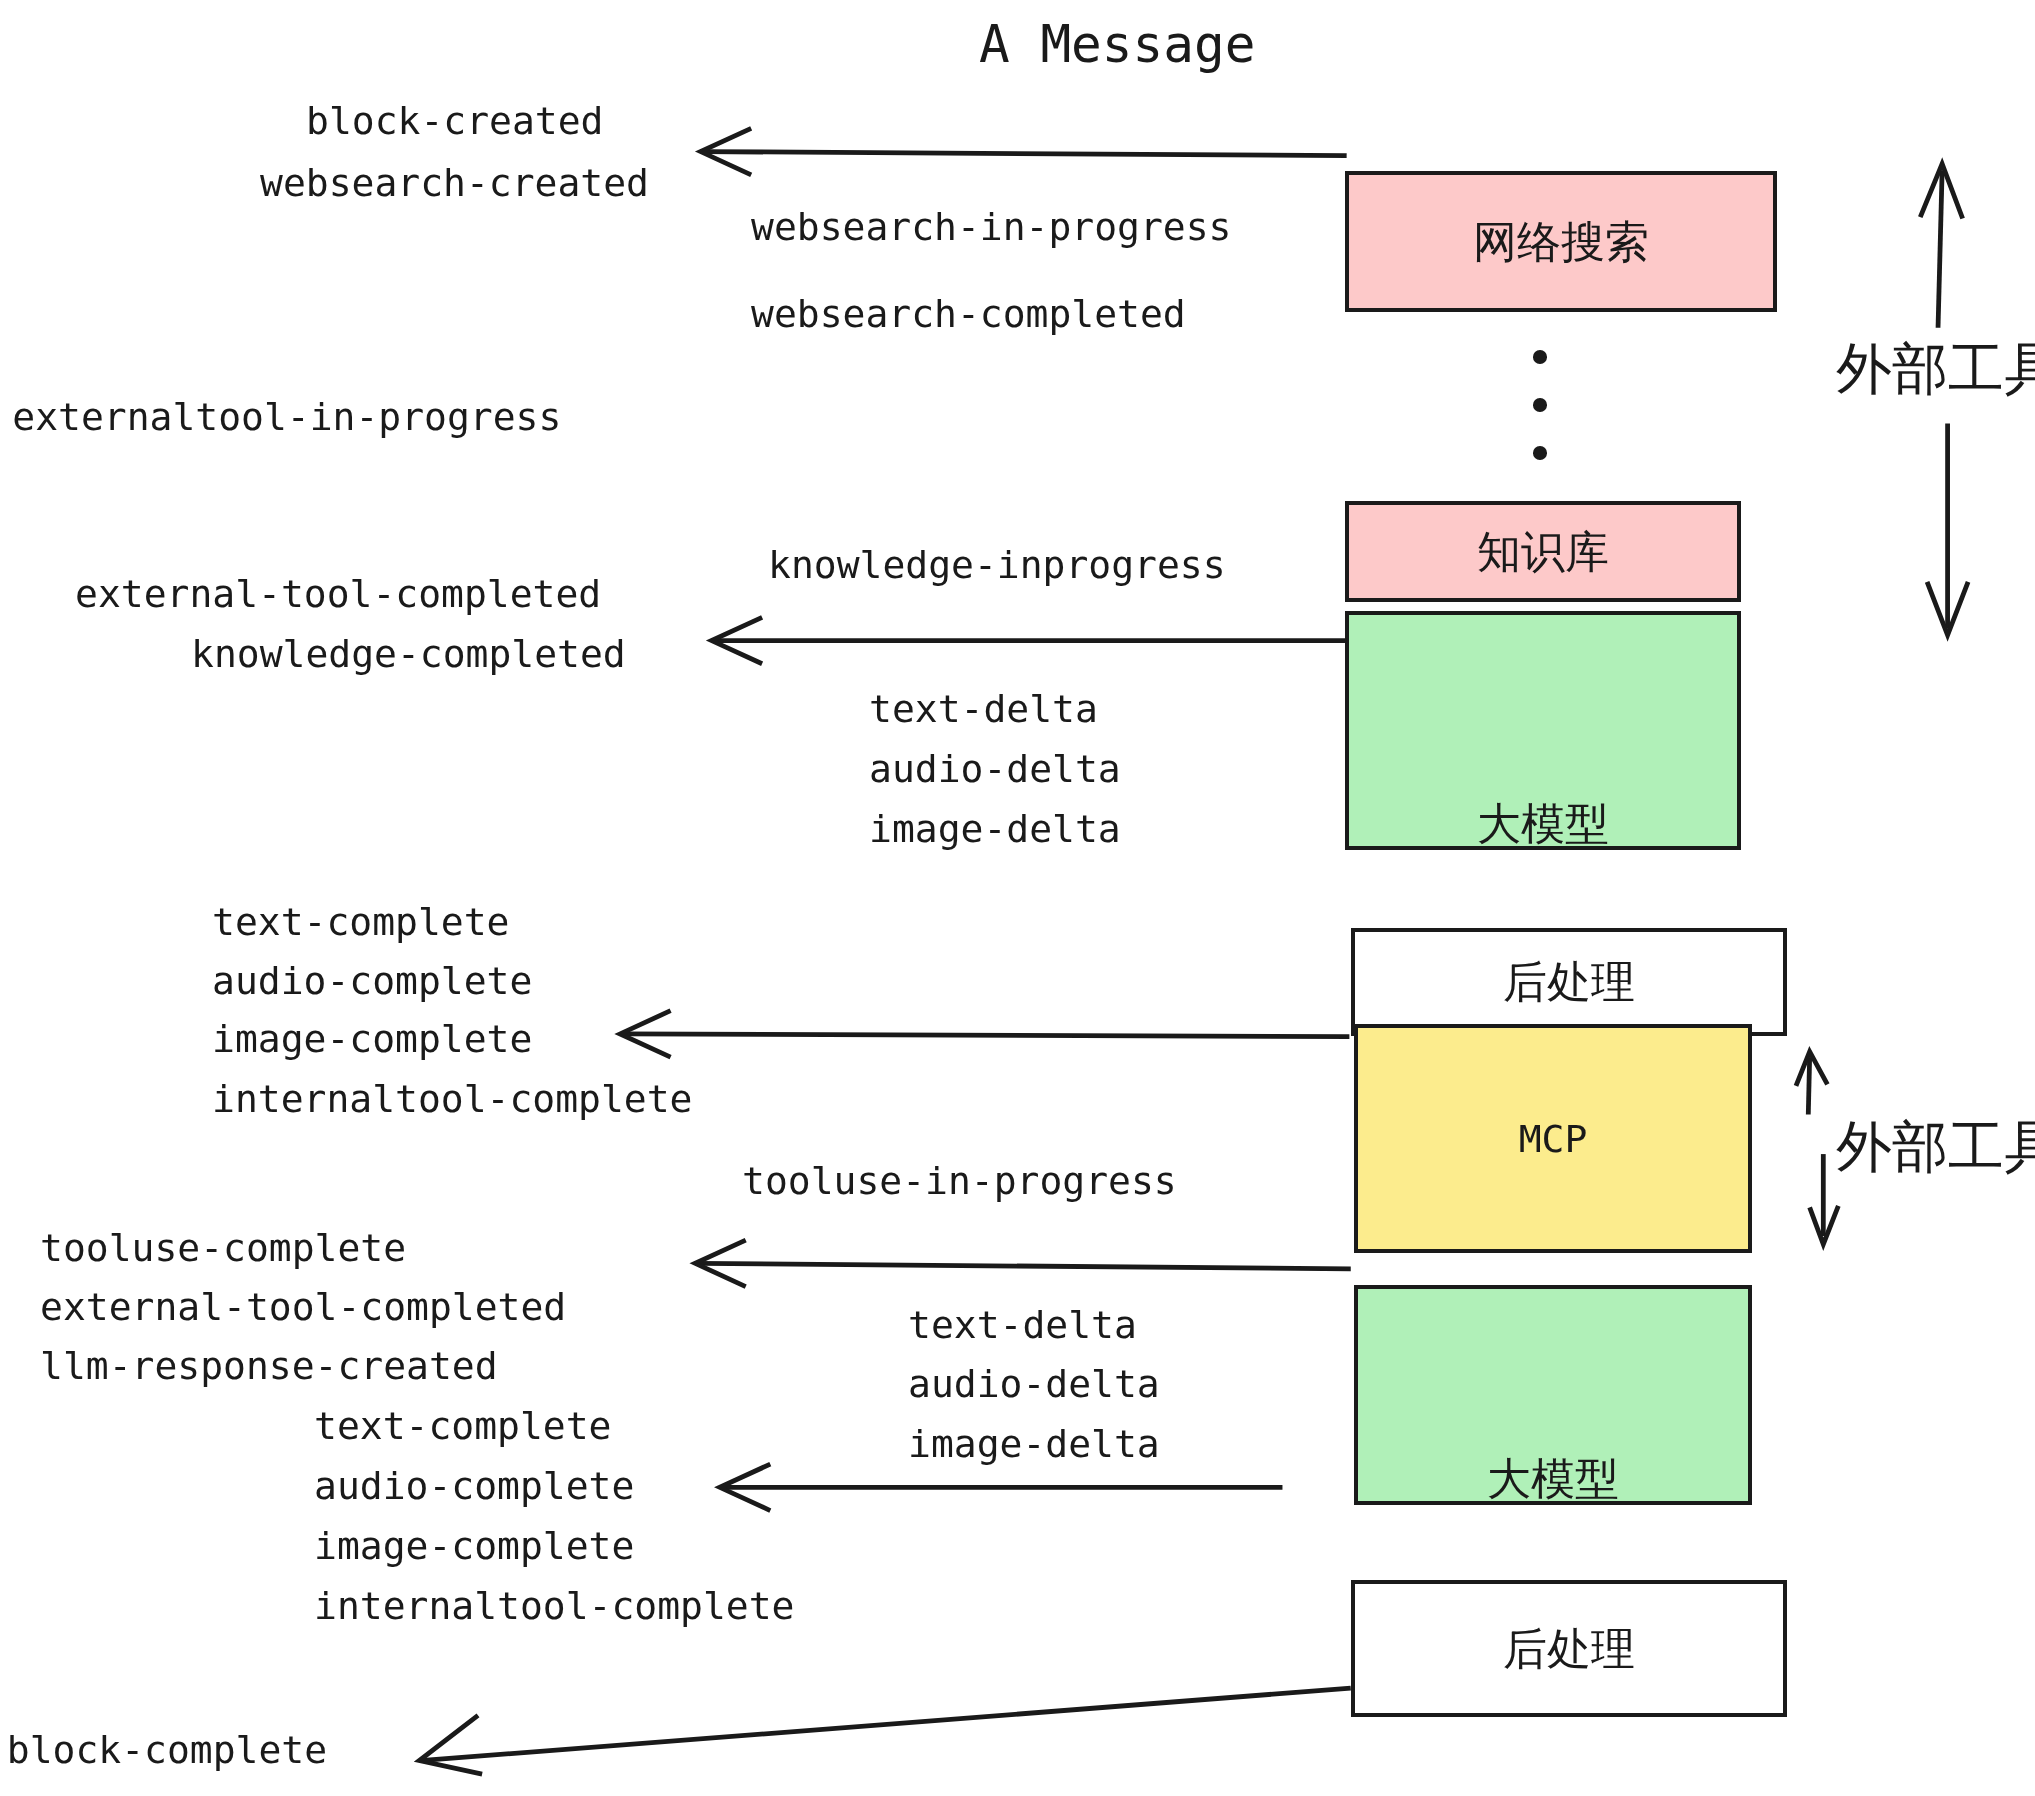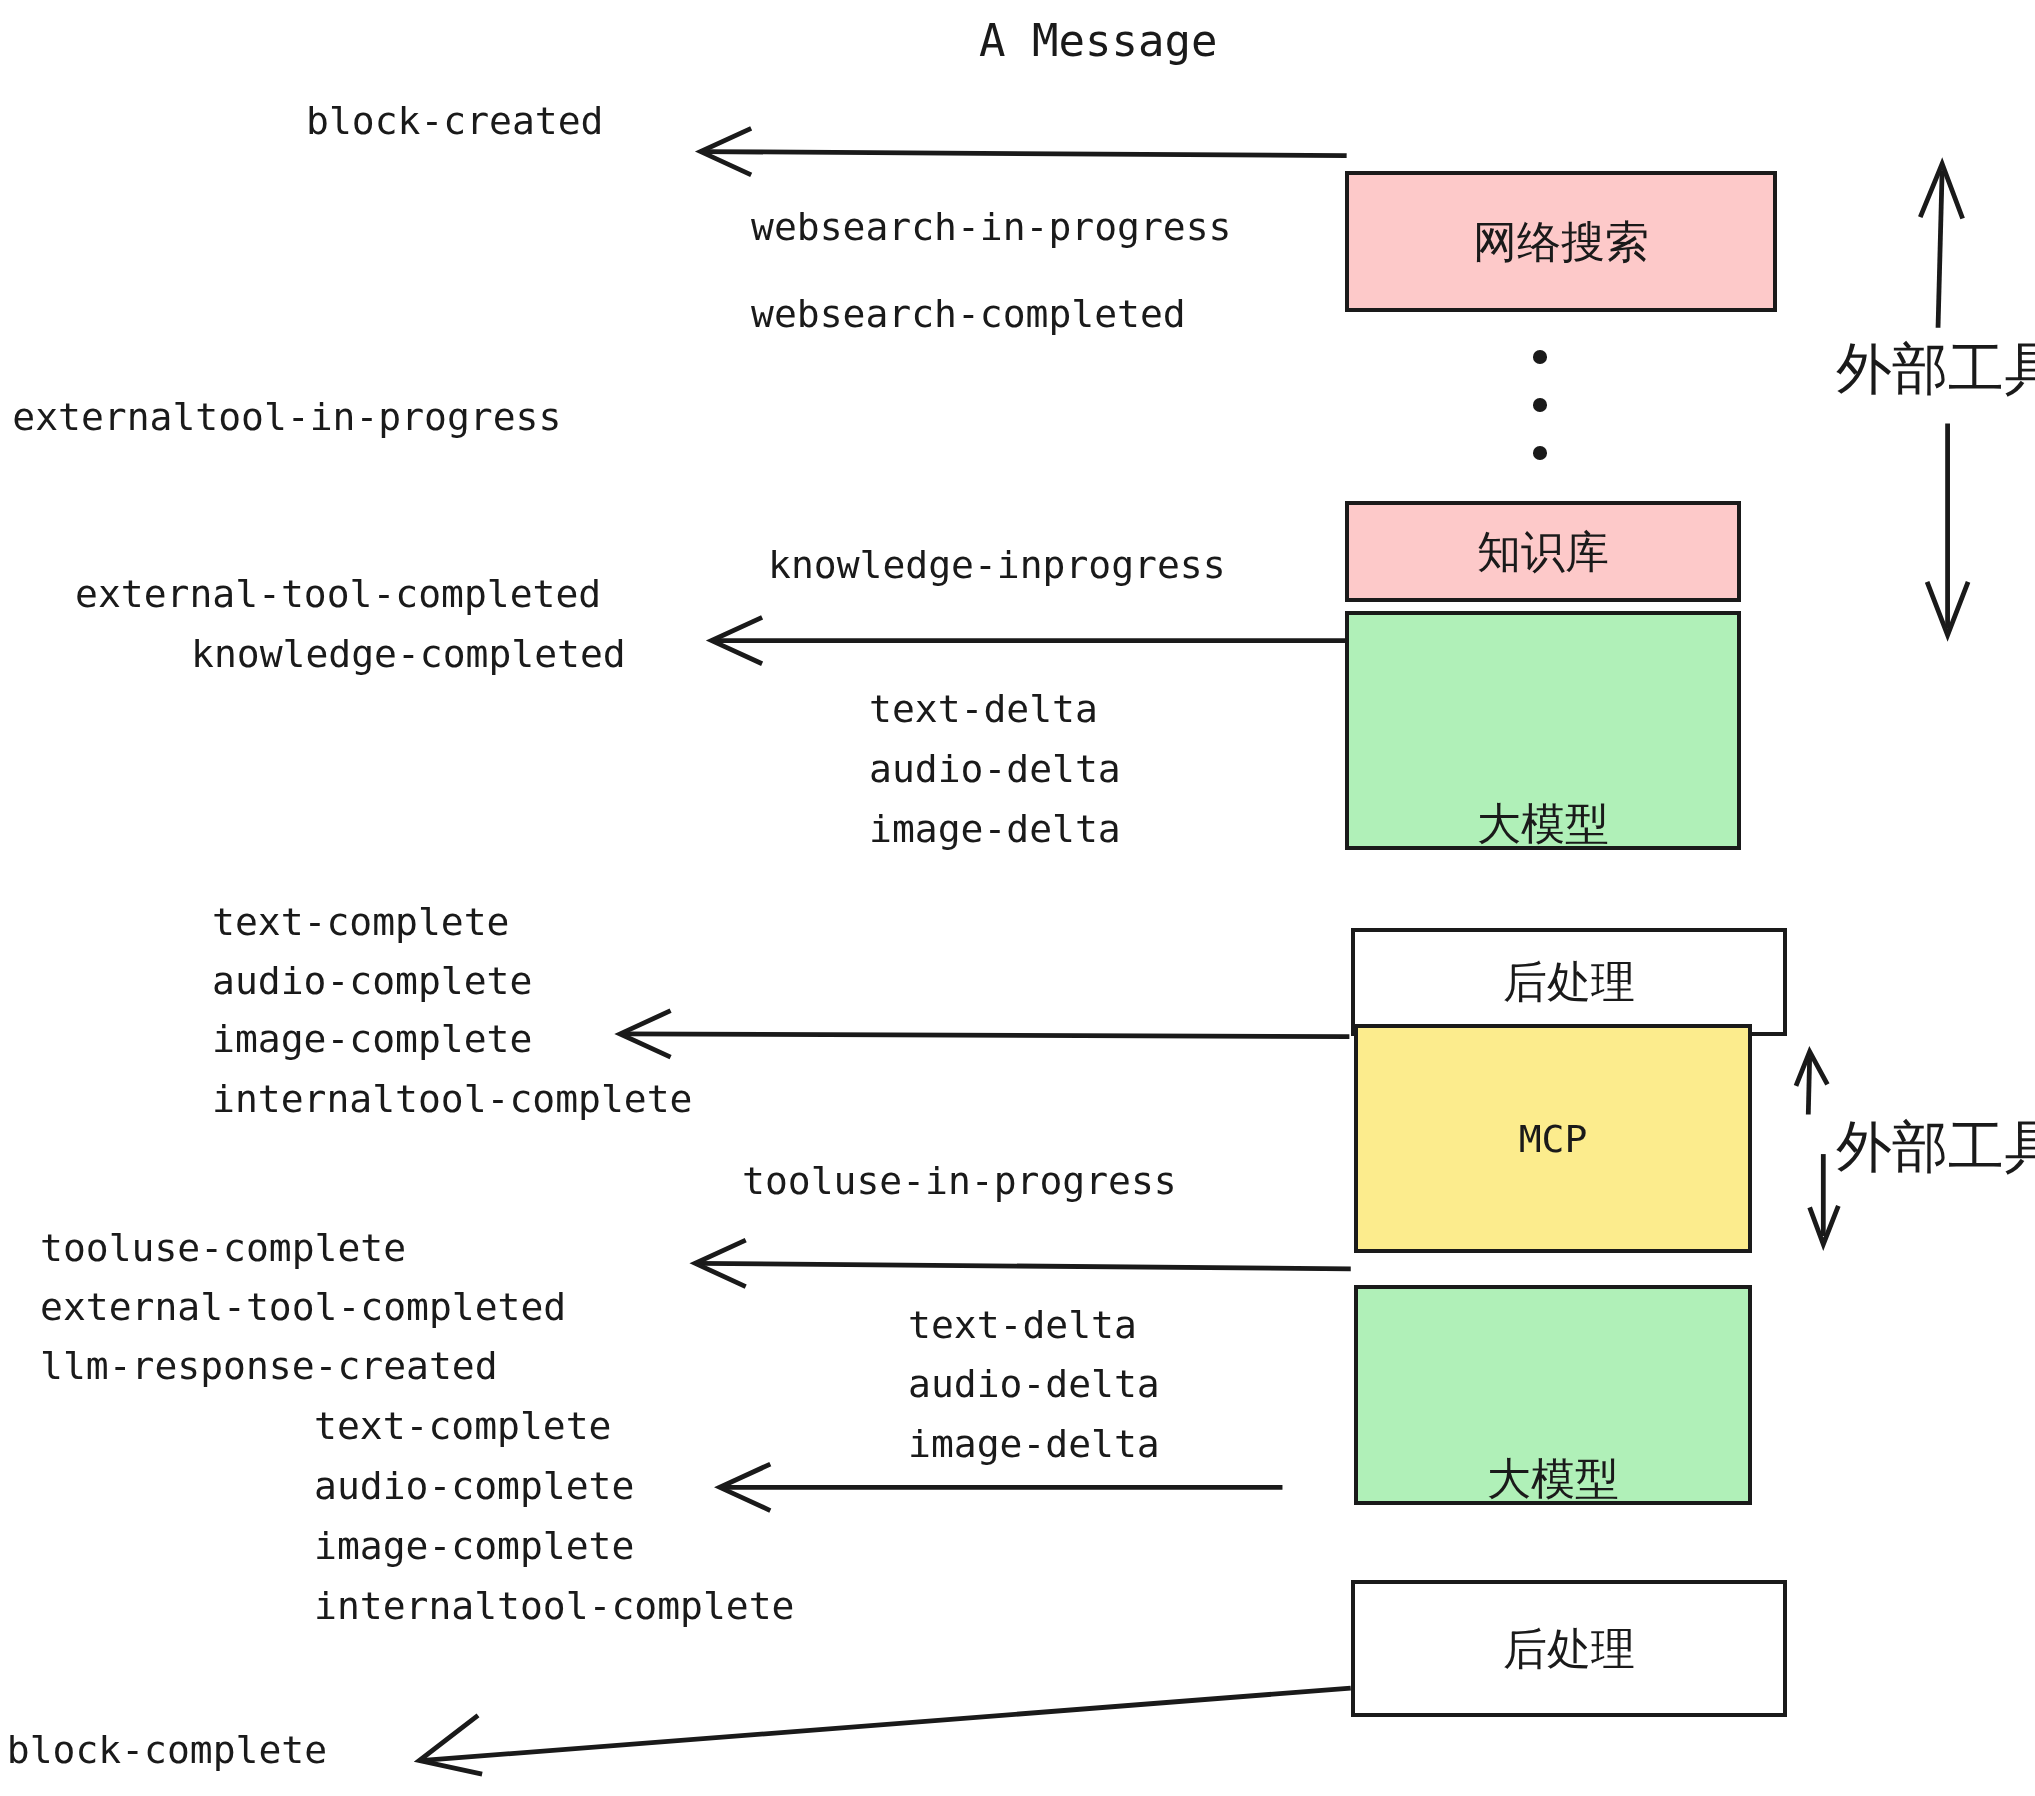--- a/index.html
+++ b/index.html
@@ -22,21 +22,21 @@
     font-family: "DejaVu Sans Mono", "Liberation Mono", monospace;
     font-size: 38px;
     letter-spacing: 0px;
     line-height: 1;
   }
   .title {
     position: absolute;
     white-space: nowrap;
     color: #1a1a1a;
     font-family: "DejaVu Sans Mono", "Liberation Mono", monospace;
-    font-size: 44px;
+    font-size: 51px;
     line-height: 1;
   }
   .box {
     position: absolute;
     box-sizing: border-box;
     border: 4.1px solid #1a1a1a;
     display: flex;
     align-items: center;
     justify-content: center;
     color: #1a1a1a;
@@ -82,20 +82,21 @@
 </style>
 </head>
 <body>
 
 <div id="stage">
 
   <div class="title" style="left:979px; top:19px;">A Message</div>
 
   <div class="evt" style="left:306px; top:102px;">block-created</div>
 
+  <div class="evt" style="left:260px; top:164px;">websearch-created</div>
 
   <div class="evt" style="left:751px; top:208px;">websearch-in-progress</div>
 
   <div class="evt" style="left:751px; top:295px;">websearch-completed</div>
 
   <div class="evt" style="left:12.3px; top:398px;">externaltool-in-progress</div>
 
   <div class="evt" style="left:768px; top:546px;">knowledge-inprogress</div>
 
   <div class="evt" style="left:75px; top:575px;">external-tool-completed</div>

